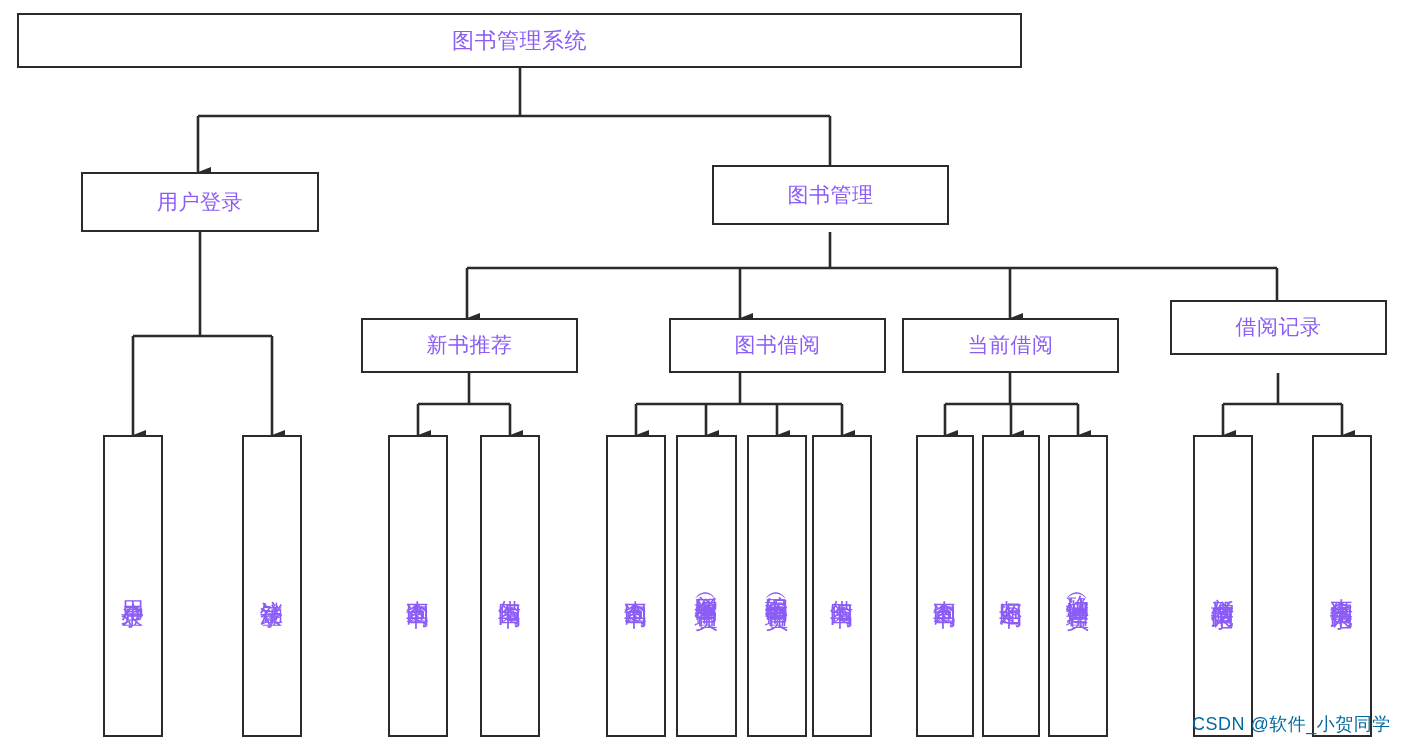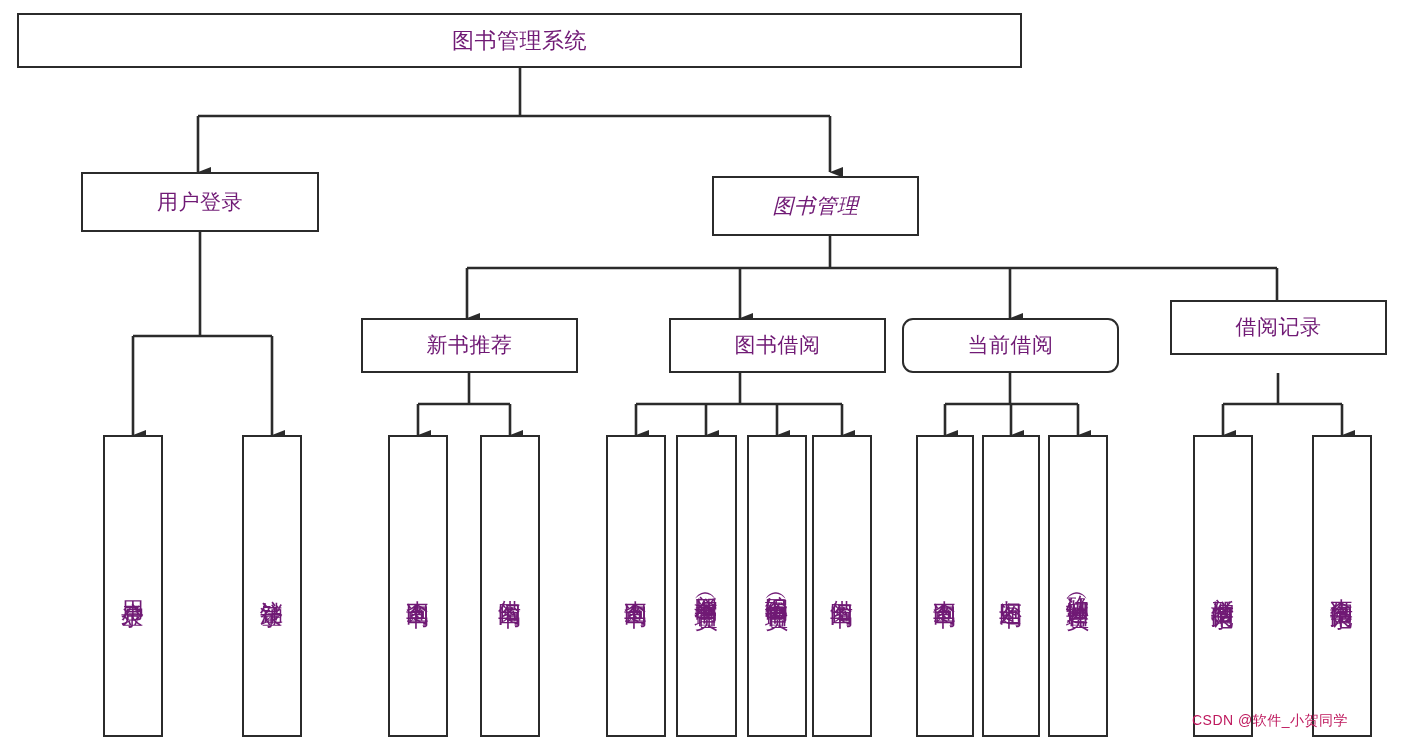--- a/index.html
+++ b/index.html
@@ -26,21 +26,21 @@
     pointer-events: none;
   }
   .node {
     position: absolute;
     box-sizing: border-box;
     border: 2px solid #2b2b2b;
     background: #ffffff;
     display: flex;
     align-items: center;
     justify-content: center;
-    color: #701a75;
+    color: #8b5cf6;
   }
   .node .lbl {
     display: block;
     text-align: center;
     line-height: 1.18;
   }
   
   .node.horiz .lbl {
     font-size: 21px;
     letter-spacing: 0.5px;
@@ -54,22 +54,22 @@
   .node.leaf .lbl {
     writing-mode: vertical-rl;
     text-orientation: upright;
     font-size: 23px;
     line-height: 1.05;
     letter-spacing: 2px;
     white-space: nowrap;
   }
   .watermark {
     position: absolute;
-    font-size: 14px;
-    color: #be185d;
+    font-size: 18px;
+    color: #0369a1;
     white-space: nowrap;
     letter-spacing: 0.5px;
   }
 </style>
 </head>
 <body>
 
 <div id="canvas">
 
   <svg class="edges" viewBox="0 0 1405 747" xmlns="http://www.w3.org/2000/svg">
@@ -115,30 +115,30 @@
       </g>
   </svg>
 
   <div id="node-layer">
       <div class="node horiz root" style="left: 17px; top: 13px; width: 1005px; height: 55px;">
         <span class="lbl">图书管理系统</span>
       </div>
       <div class="node horiz level1" style="left: 81px; top: 172px; width: 238px; height: 60px;">
         <span class="lbl">用户登录</span>
       </div>
-      <div class="node horiz level1" style="left: 712px; top: 176px; width: 207px; height: 60px; font-style: italic;">
+      <div class="node horiz level1" style="left: 712px; top: 165px; width: 237px; height: 60px;">
         <span class="lbl">图书管理</span>
       </div>
       <div class="node horiz level2" style="left: 361px; top: 318px; width: 217px; height: 55px;">
         <span class="lbl">新书推荐</span>
       </div>
       <div class="node horiz level2" style="left: 632px; top: 318px; width: 217px; height: 55px; margin-left: 37px;">
         <span class="lbl">图书借阅</span>
       </div>
-      <div class="node horiz level2" style="left: 902px; top: 318px; width: 217px; height: 55px; border-radius: 11px;">
+      <div class="node horiz level2" style="left: 902px; top: 318px; width: 217px; height: 55px;">
         <span class="lbl">当前借阅</span>
       </div>
       <div class="node horiz level2" style="left: 1170px; top: 300px; width: 217px; height: 55px;">
         <span class="lbl">借阅记录</span>
       </div>
       <div class="node leaf" style="left: 103px; top: 435px; width: 60px; height: 302px;">
         <span class="lbl">用户登录</span>
       </div>
       <div class="node leaf" style="left: 242px; top: 435px; width: 60px; height: 302px;">
         <span class="lbl">注销登录</span>

